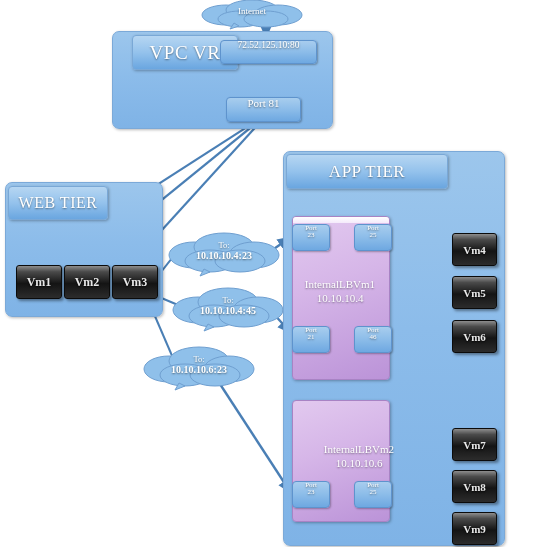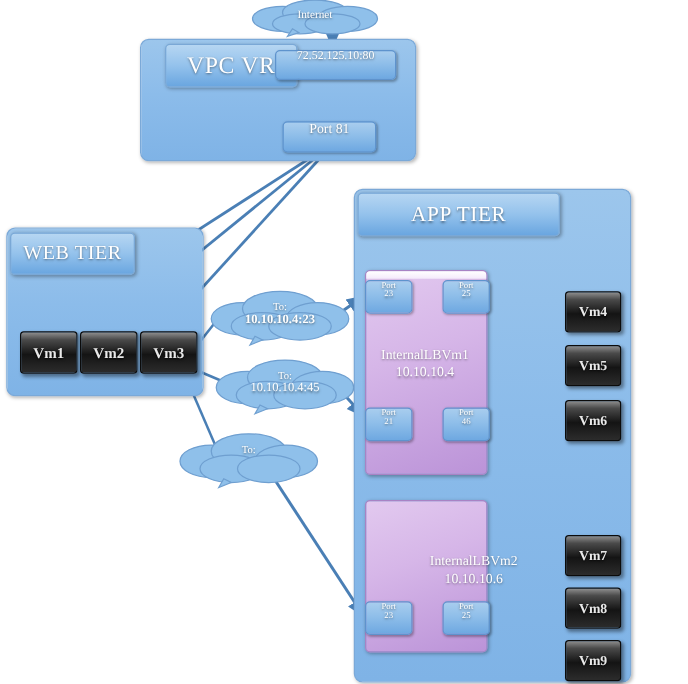--- a/index.html
+++ b/index.html
@@ -201,37 +201,38 @@
         <ellipse cx="26" cy="25" rx="25" ry="13"></ellipse>
         <ellipse cx="56" cy="17" rx="30" ry="14"></ellipse>
         <ellipse cx="86" cy="25" rx="25" ry="13"></ellipse>
         <ellipse cx="42" cy="31" rx="25" ry="11"></ellipse>
         <ellipse cx="72" cy="31" rx="25" ry="11"></ellipse>
         <path d="M36,39 l-4,7 l10,-4 z"></path>
       </g>
     </svg>
     <div class="cloud-text" style="top:10px;font-size:8.5px;">
       <div>To:</div>
-      <div style="font-size:10px;font-weight:normal;">10.10.10.4:45</div>
+      <div style="font-size:10px;font-weight:bold;">10.10.10.4:45</div>
     </div>
   </div>
 
   <div class="cloud" style="left:143px;top:344px;width:112px;height:46px;">
     <svg width="112" height="46" viewBox="0 0 112 46">
       <g fill="#8fc0ea" stroke="#6f9fd0" stroke-width="1">
         <ellipse cx="26" cy="25" rx="25" ry="13"></ellipse>
         <ellipse cx="56" cy="17" rx="30" ry="14"></ellipse>
         <ellipse cx="86" cy="25" rx="25" ry="13"></ellipse>
         <ellipse cx="42" cy="31" rx="25" ry="11"></ellipse>
         <ellipse cx="72" cy="31" rx="25" ry="11"></ellipse>
         <path d="M36,39 l-4,7 l10,-4 z"></path>
       </g>
     </svg>
     <div class="cloud-text" style="top:10px;font-size:8.5px;">
       <div>To:</div>
+      <div style="font-size:10px;font-weight:bold;">10.10.10.6:23</div>
     </div>
   </div>
 
   <div class="tier" style="left:283px;top:151px;width:220px;height:393px;"></div>
   <div class="tier-head" style="left:286px;top:154px;width:160px;height:33px;font-size:17px;">
     <span>APP TIER</span>
   </div>
 
   <div class="lb" style="left:292px;top:216px;width:96px;height:162px;">
     <div class="lb-cap"></div>
@@ -270,21 +271,21 @@
     <span>Vm4</span>
   </div>
   <div class="vm" style="left:452px;top:276px;width:43px;height:31px;font-size:11px;">
     <span>Vm5</span>
   </div>
   <div class="vm" style="left:452px;top:320px;width:43px;height:31px;font-size:11px;">
     <span>Vm6</span>
   </div>
 
   <div class="lb" style="left:292px;top:400px;width:96px;height:120px;"></div>
-  <div class="lb-label" style="left:300px;top:443px;width:108px;font-size:11px;padding-left:25px;">
+  <div class="lb-label" style="left:280px;top:443px;width:108px;font-size:11px;padding-left:25px;">
     <div>InternalLBVm2</div>
     <div>10.10.10.6</div>
   </div>
 
   <div class="bbox" style="left:292px;top:481px;width:36px;height:25px;font-size:7px;">
     <div>
       <div>Port</div>
       <div>23</div>
     </div>
   </div>

